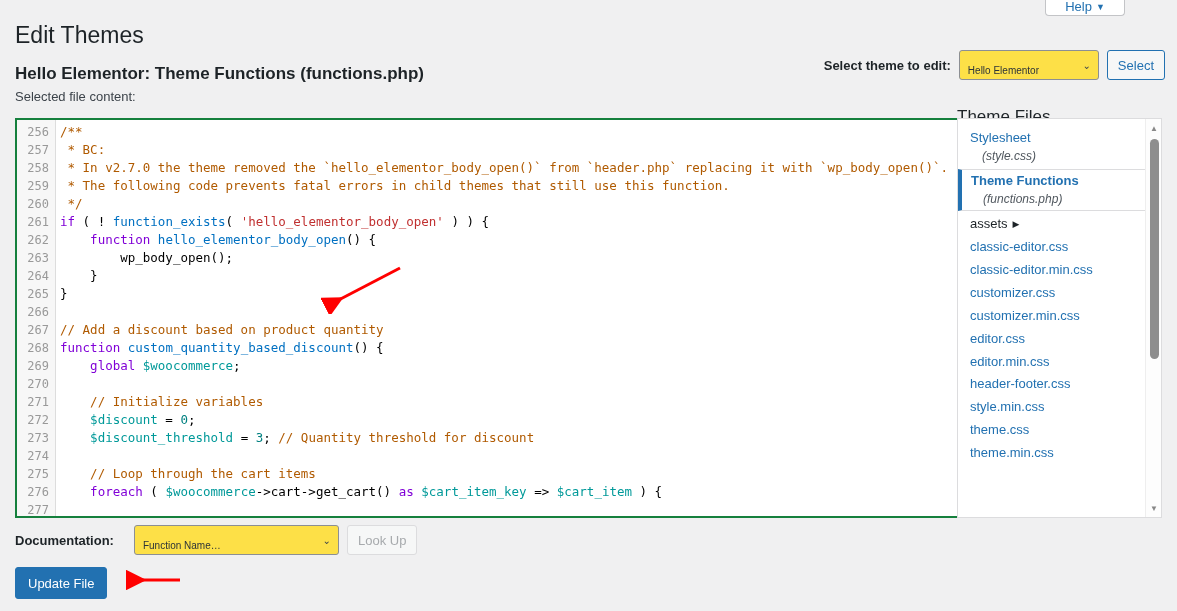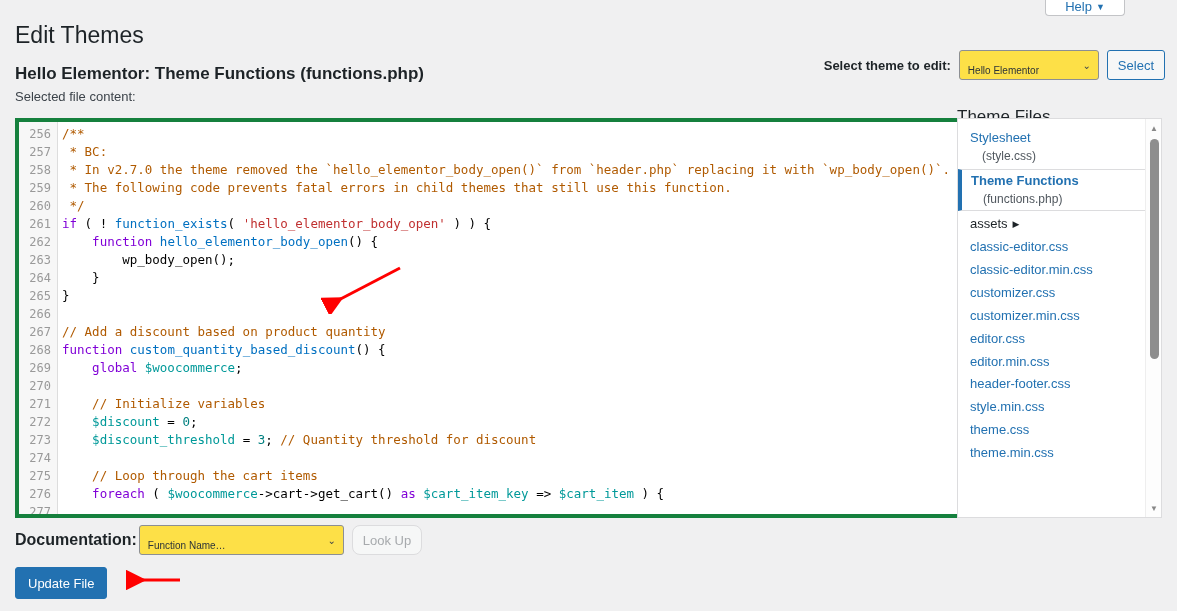--- a/index.html
+++ b/index.html
@@ -78,34 +78,34 @@
     padding: 0 10px;
     font-size: 13px;
     font-family: "Liberation Sans", sans-serif;
     cursor: pointer;
     margin-left: 8px;
   }
   .btn-disabled {
     background: #f6f7f7;
     border: 1px solid #dcdcde;
     color: #a7aaad;
-    border-radius: 8px;
+    border-radius: 3px;
     height: 30px;
     padding: 0 10px;
     font-size: 13px;
     font-family: "Liberation Sans", sans-serif;
     margin-left: 8px;
   }
 
   
   .editor-box {
     position: absolute; left: 15px; top: 118px;
     width: 1053px; height: 400px;
     background: #fff;
-    border: 4px solid #15803d;
+    border: 2px solid #15803d;
     overflow: hidden;
     display: flex;
   }
   .gutter {
     width: 39px;
     background: #f7f7f7;
     border-right: 1px solid #ddd;
     padding-top: 3px;
     flex-shrink: 0;
   }
@@ -172,20 +172,21 @@
   }
   .file-item {
     padding: 2px 10px 2px 12px;
     font-size: 13px;
     color: #2271b1;
     line-height: 1.45;
     cursor: pointer;
   }
   .file-item .sub {
     display: block;
+    font-style: italic;
     font-size: 12px;
     color: #50575e;
     padding-left: 12px;
   }
   .file-item.active {
     background: #fff;
     border: 1px solid #dcdcde;
     border-left: 4px solid #2271b1;
     font-weight: bold;
     padding-left: 9px;
@@ -199,21 +200,21 @@
     width: 16px; height: 100%;
     background: #fdfdfd;
     border-left: 1px solid #eee;
   }
 
   
   .doc-row {
     position: absolute; left: 15px; top: 525px;
     display: flex; align-items: center;
   }
-  .doc-label { font-size: 16px; font-weight: bold; color: #1d2327; margin-right: 2px; }
+  .doc-label { font-size: 13px; font-weight: bold; color: #1d2327; margin-right: 20px; }
   .doc-select {
     min-width: 205px;
     height: 30px;
   }
   .btn-primary {
     position: absolute; left: 15px; top: 567px;
     background: #2271b1;
     border: 1px solid #2271b1;
     color: #fff;
     border-radius: 3px;

